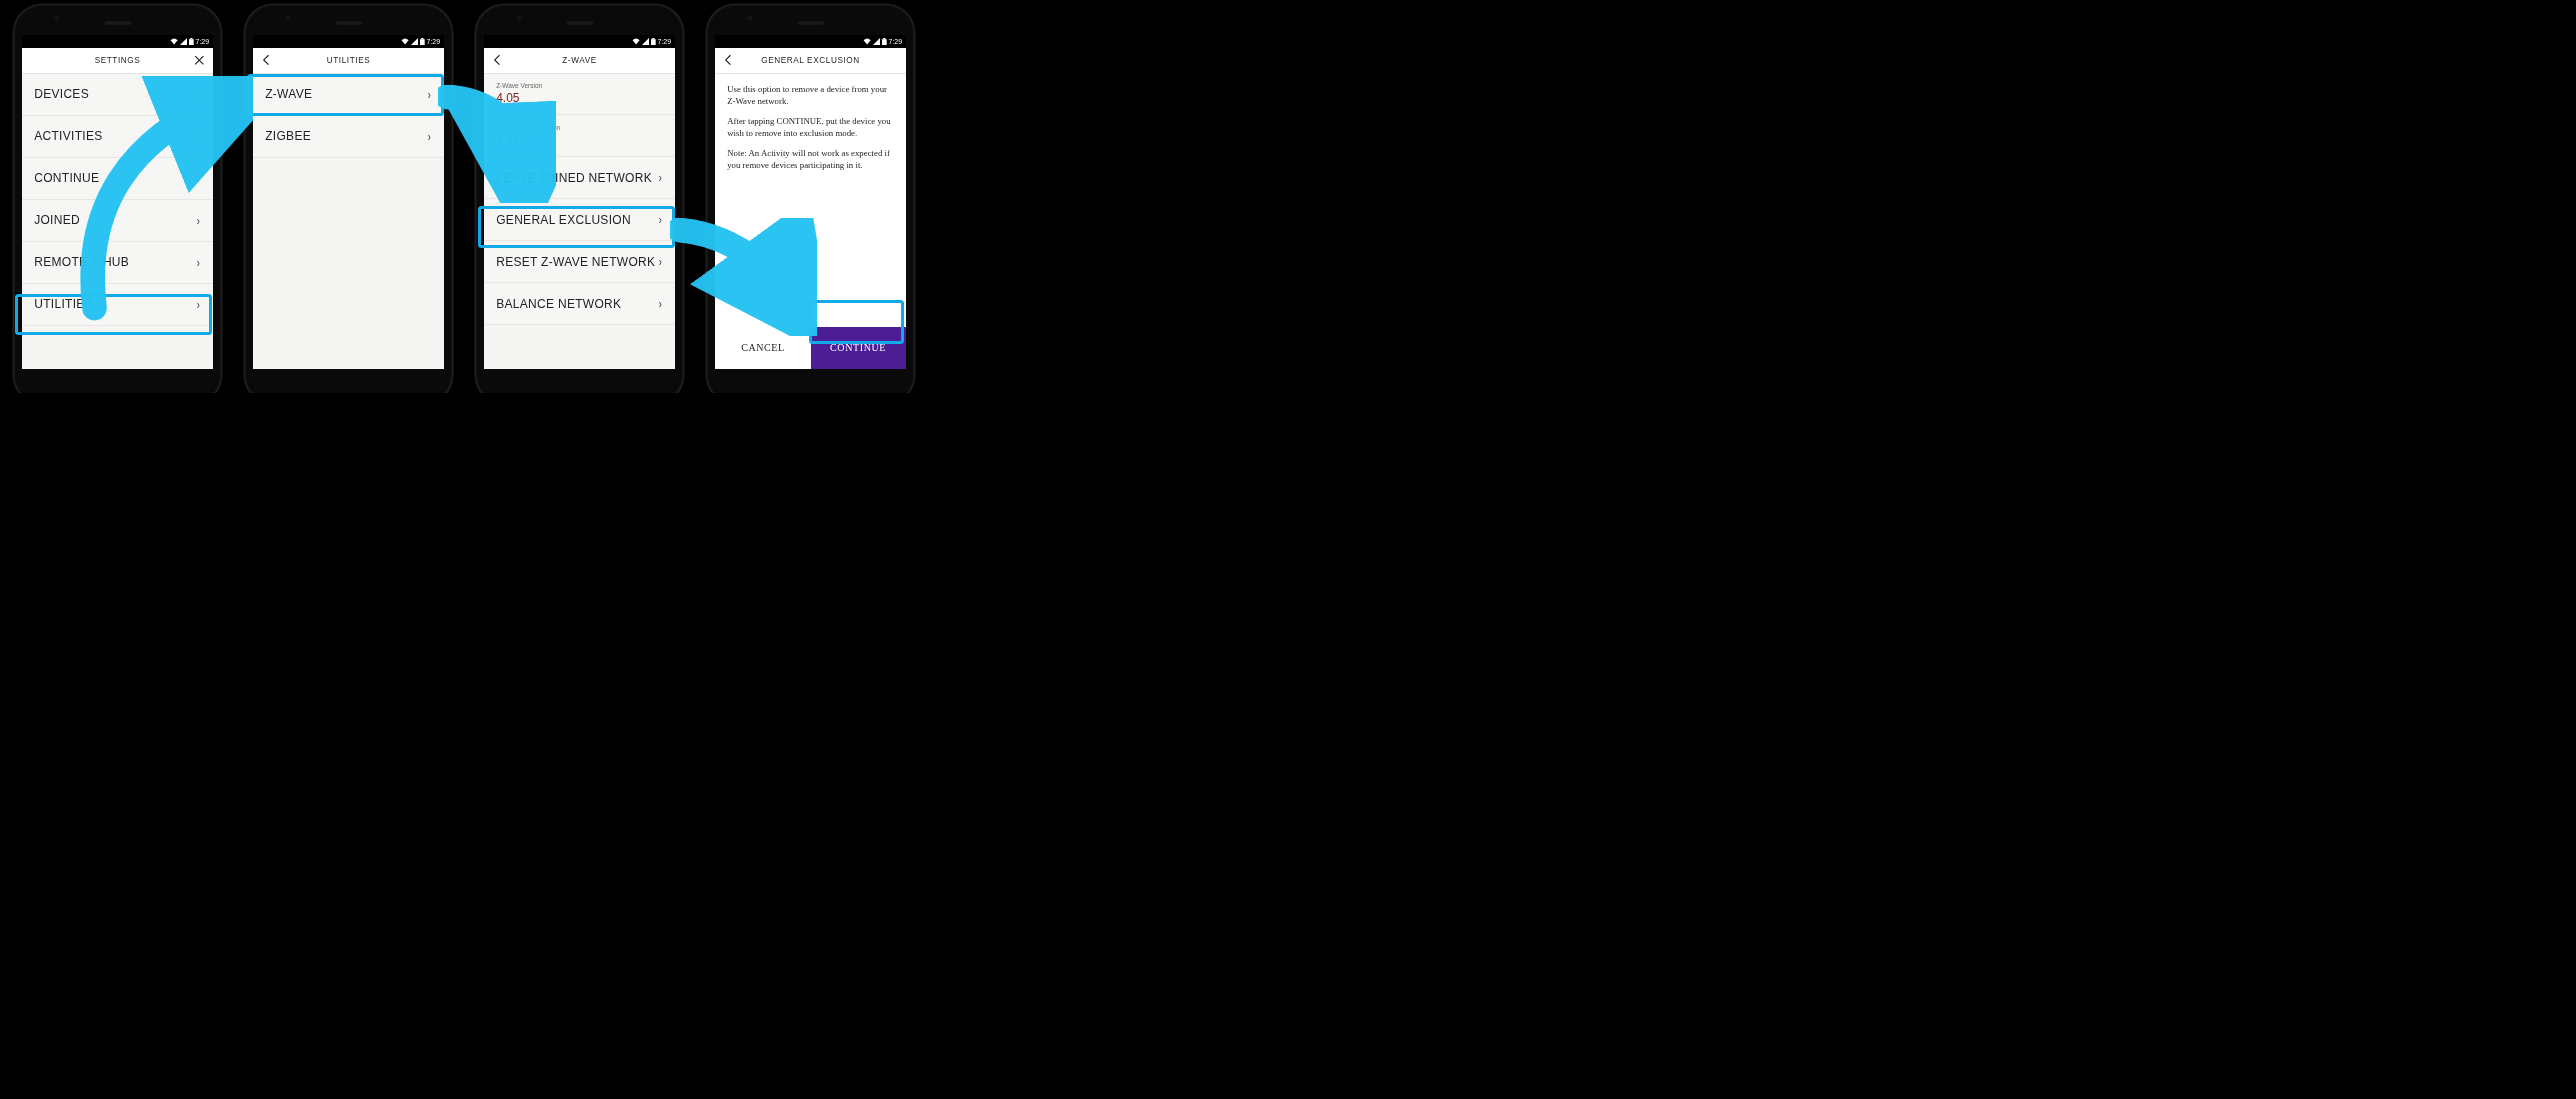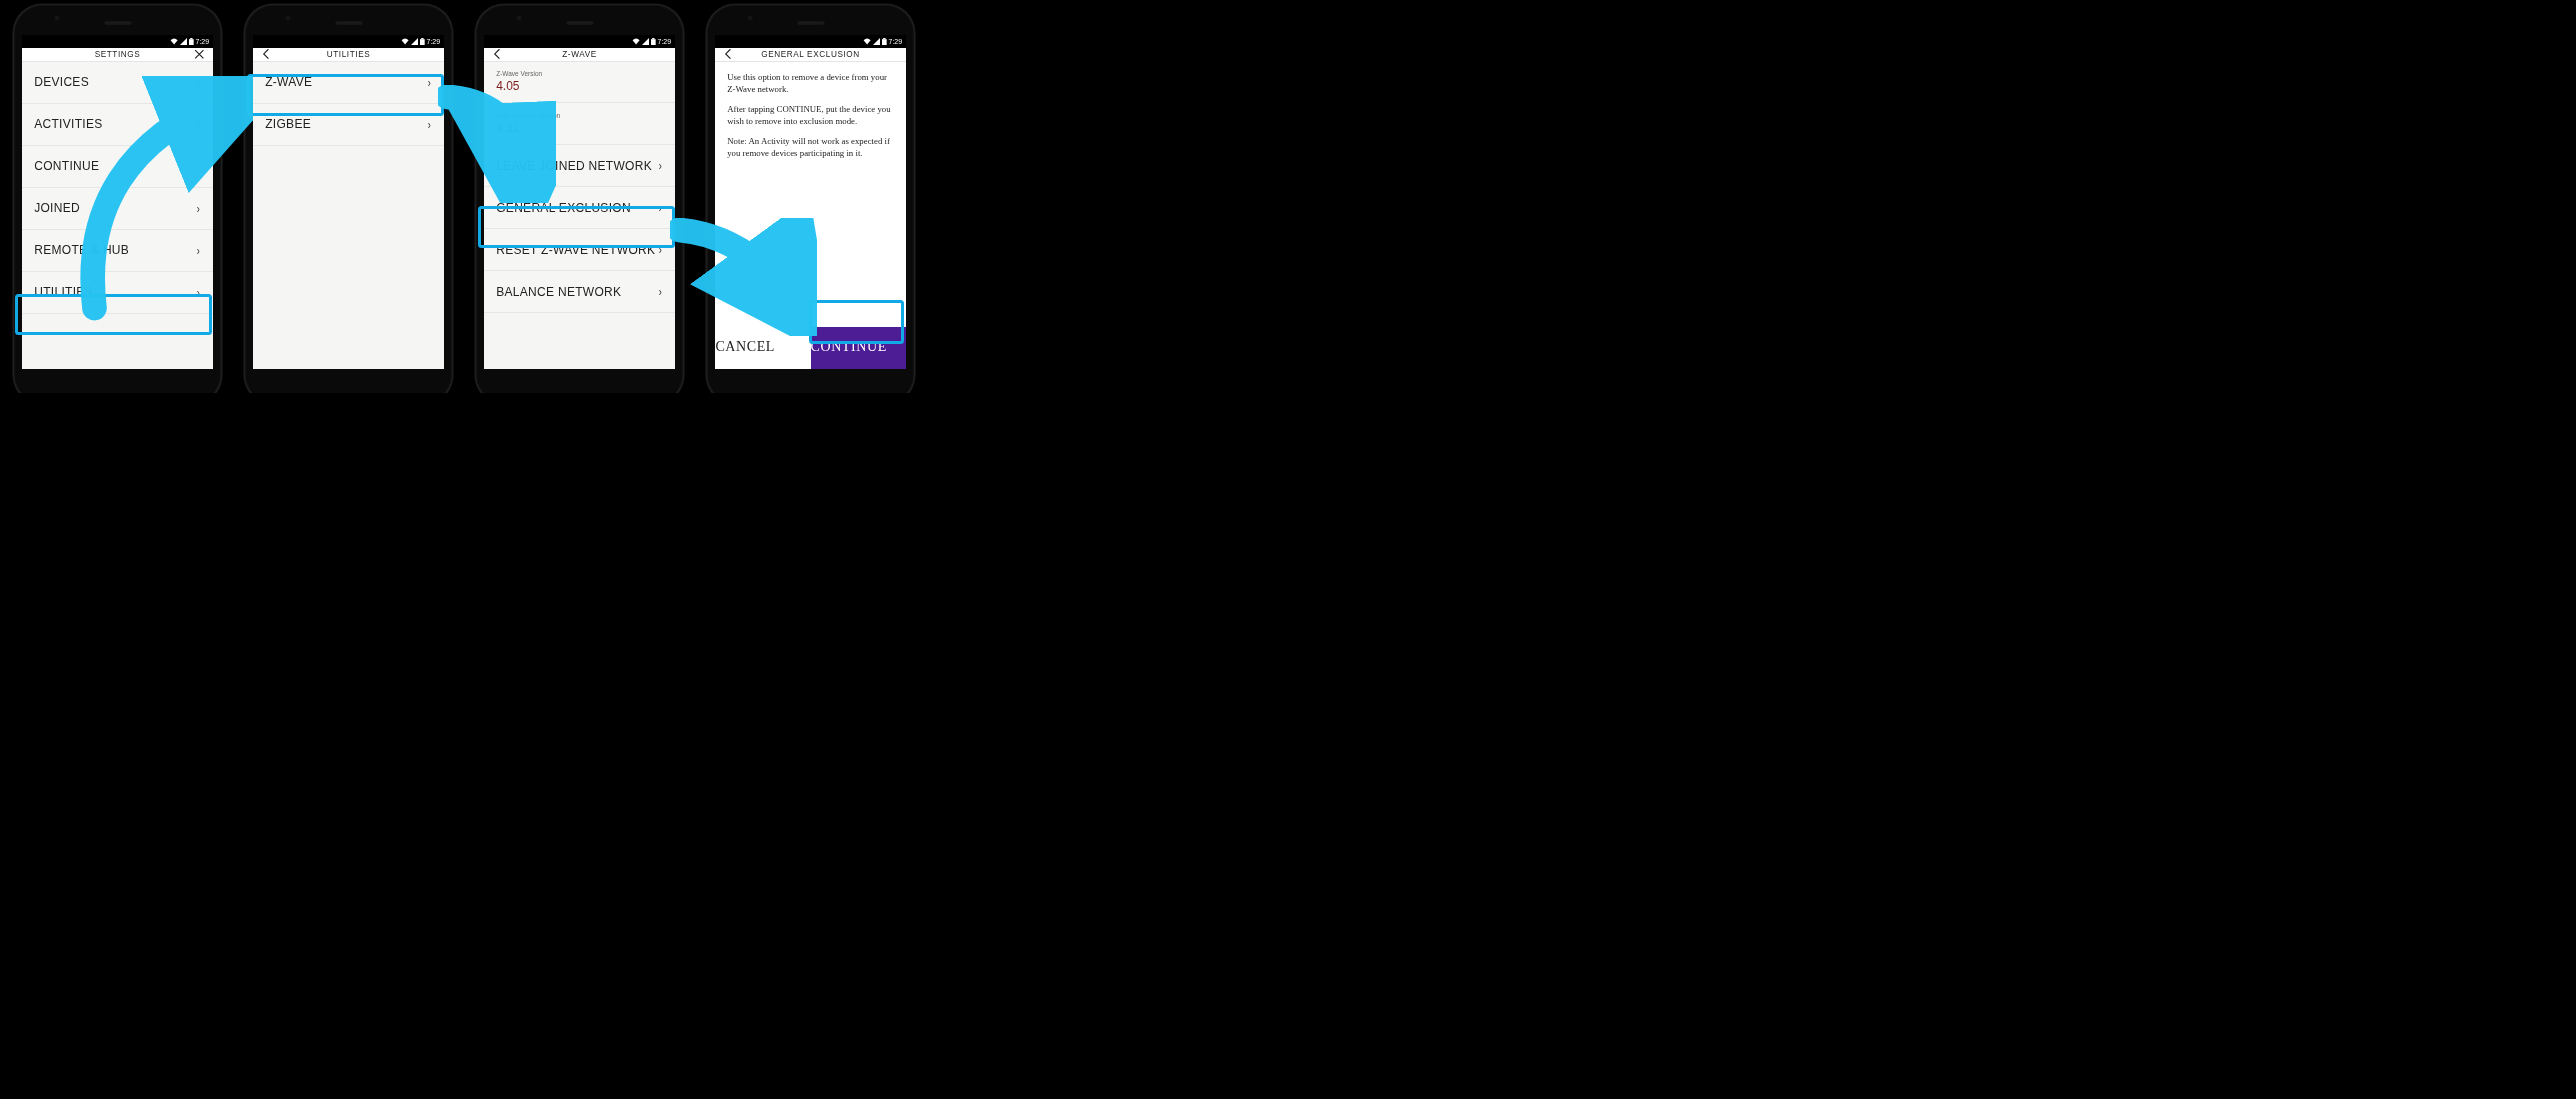--- a/index.html
+++ b/index.html
@@ -45,21 +45,21 @@
     display: flex; flex-direction: column;
   }
   .statusbar {
     height: 13px; background: #000; color: #fff;
     display: flex; align-items: center; justify-content: flex-end;
     padding: 0 3.5px; font-size: 7px; gap: 1.8px;
     font-family: Arial, sans-serif;
   }
   .statusbar svg { display: block; }
   .titlebar {
-    height: 14px; background: #fff;
+    height: 26px; background: #fff;
     display: flex; align-items: center; position: relative;
     border-bottom: 0.6px solid #e4e4e2;
   }
   .titlebar .title {
     position: absolute; left: 0; right: 0;
     text-align: center; font-size: 8.2px; letter-spacing: 0.6px;
     color: #222; font-weight: 500;
   }
   .titlebar .left, .titlebar .right {
     position: relative; z-index: 1;
@@ -73,22 +73,22 @@
     justify-content: space-between; color:#222;
   }
   .row .label { font-size: 12px; letter-spacing: 0.3px; }
   .chev { color:#333; font-size:13px; transform: scaleX(.7); }
   .inforow { padding: 8.2px 11.8px 9.4px; border-bottom:0.6px solid #e6e6e4; background:#f6f6f4;}
   .inforow .k { font-size:6.5px; color:#666; margin-bottom:2.4px; }
   .inforow .v { font-size:12px; color:#7f1d1d; }
   .body-text { padding: 10.6px 11.8px; color:#222; font-size:8.8px; line-height:1.35;font-family:Liberation Serif, serif; }
   .body-text p { margin-bottom: 8.2px; }
   .button-row { position:absolute; left:0; right:0; bottom:0; height:42px; display:flex; }
-  .btn { flex:1; display:flex; align-items:center; 
-    font-size:14px; letter-spacing:0.6px; }
+  .btn { flex:1; display:flex; align-items:center; justify-content:center;
+    font-size:10px; letter-spacing:0.6px; }
   .btn.cancel { background:#fff; color:#222; }
   .btn.cont { background:#4c1d95; color:#fff; }
   .highlight {
     position:absolute; border:3.5px solid #11a9e6; border-radius:3.5px;
     pointer-events:none;
   }
   .phone1 { left: 13px; }
   .phone2 { left: 244px; }
   .phone3 { left: 475px; }
   .phone4 { left: 706px; }

